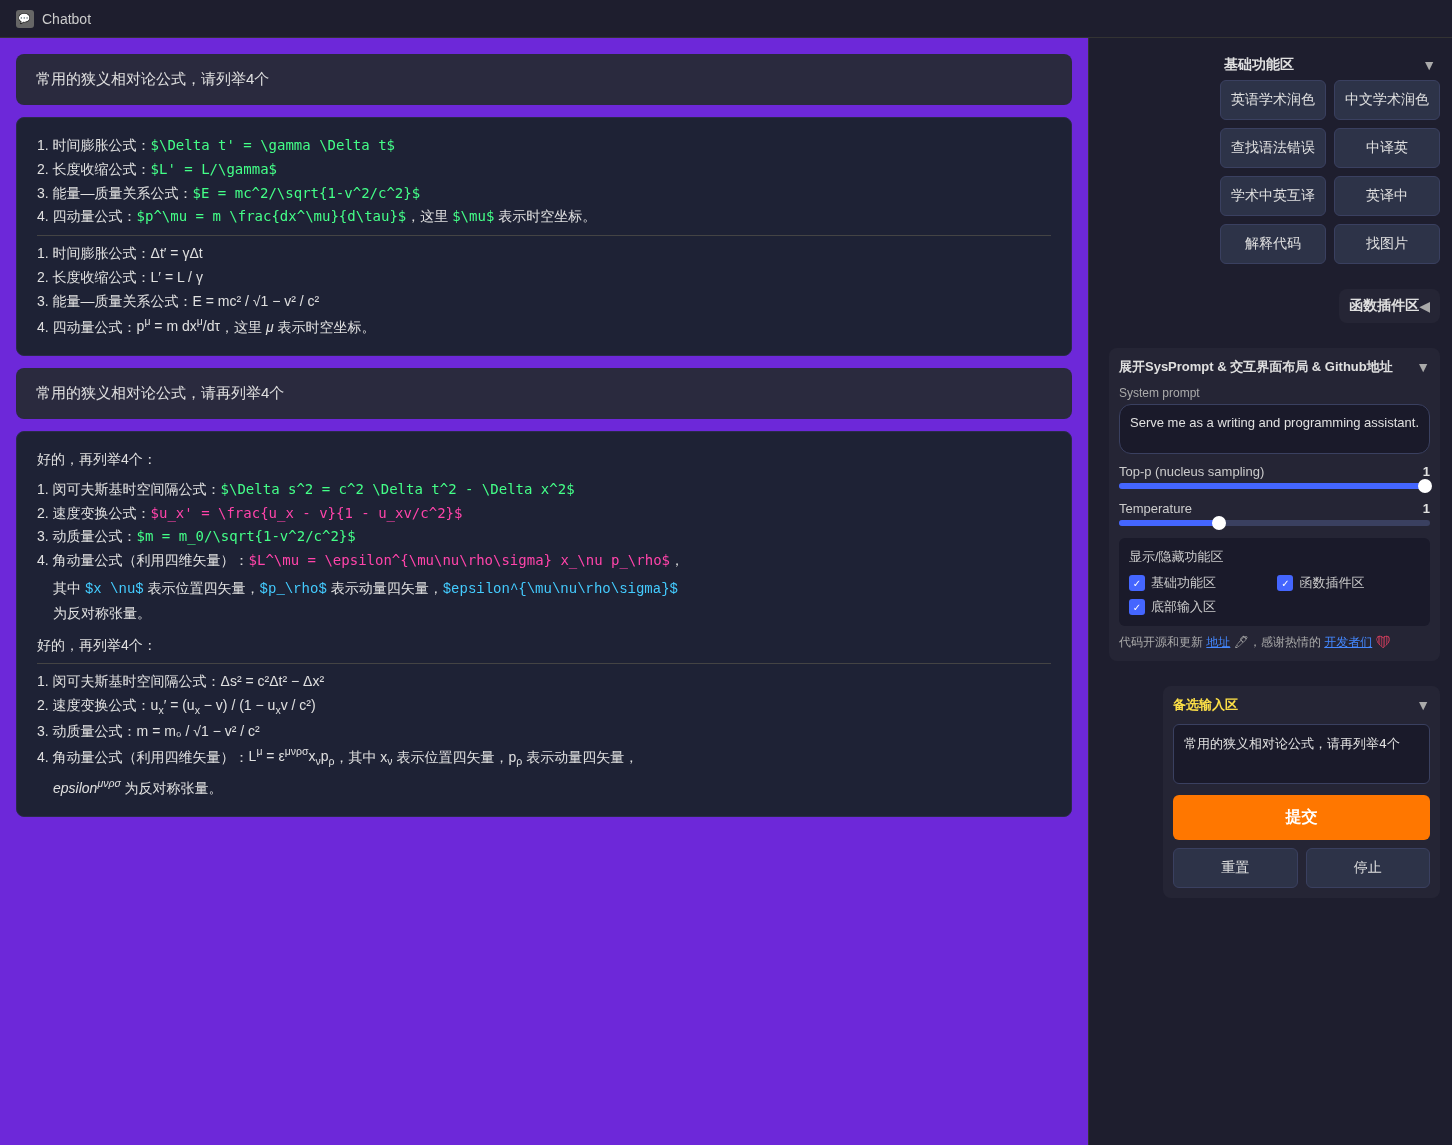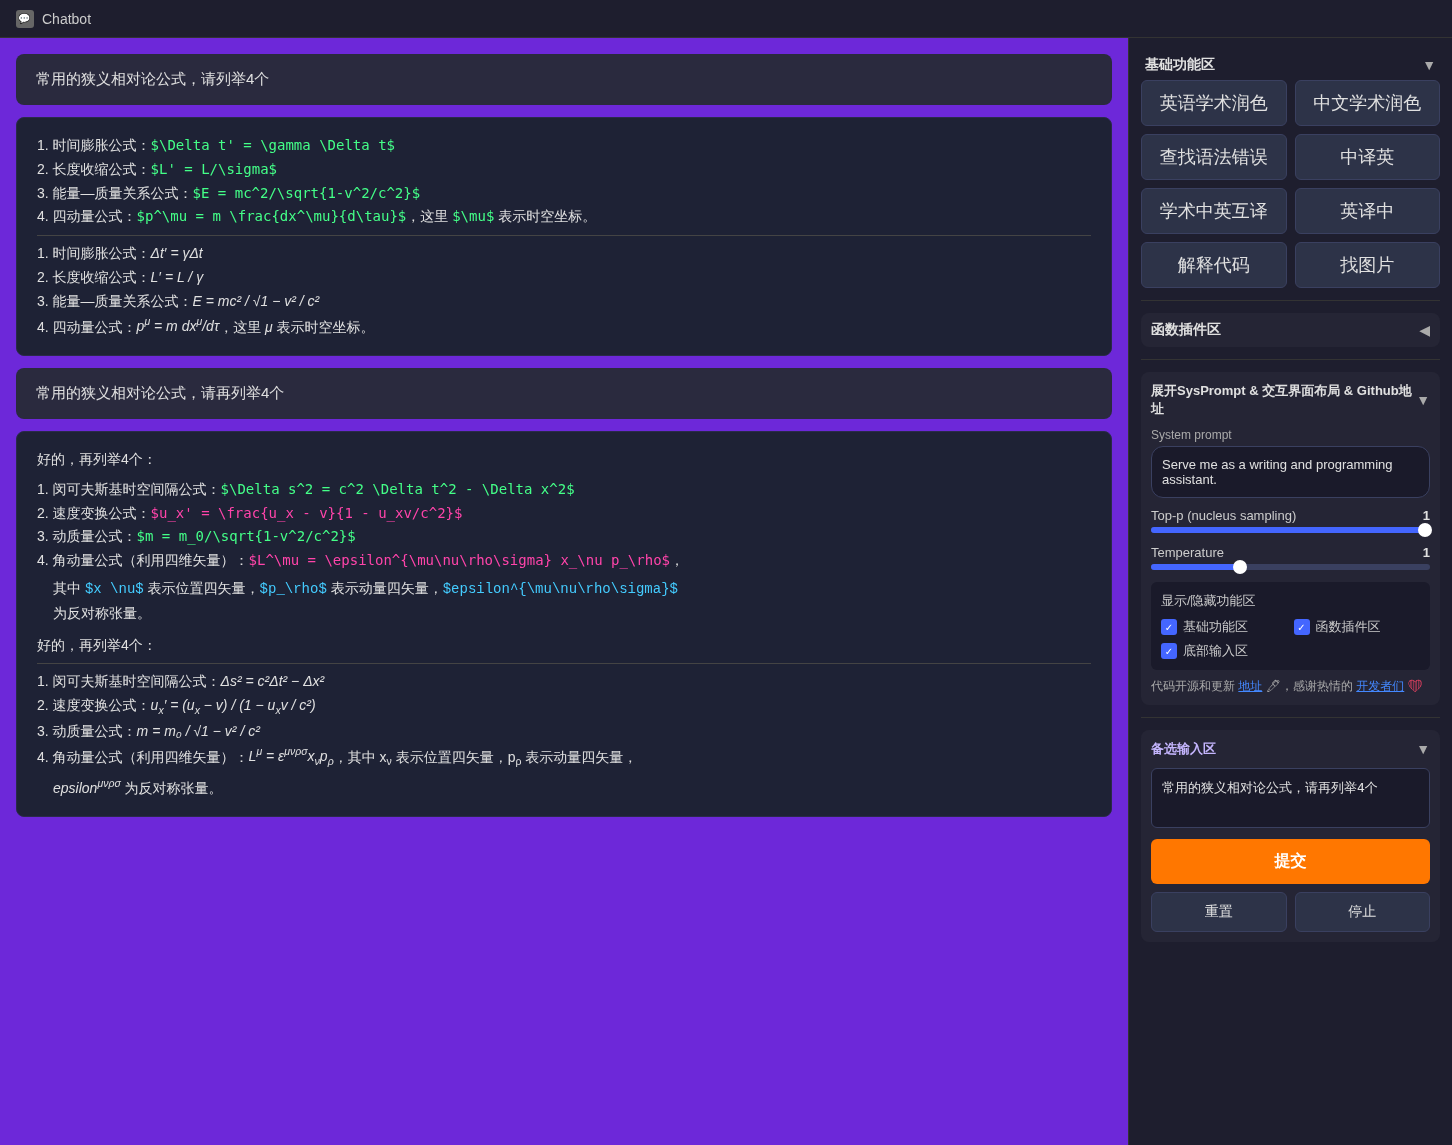--- a/index.html
+++ b/index.html
@@ -69,28 +69,29 @@
       font-size: 14px;
       line-height: 1.7;
       border: 1px solid #2a2a4a;
     }
     .green-text { color: #44ff88; font-family: monospace; }
     .magenta-text { color: #ff44aa; font-family: monospace; }
     .cyan-text { color: #44ccff; font-family: Liberation Mono, monospace; }
     .separator { border: none; border-top: 1px solid #444; margin: 6px 0; }
     
     .right-sidebar {
-      width: 324px;
+      width: 364px;
       background: #1e1e2e;
       border-left: 1px solid #333;
       display: flex;
       flex-direction: column;
       overflow-y: auto;
       padding: 12px;
       gap: 10px;
+      align-items: flex-end;
     }
     .section-header {
       display: flex;
       justify-content: space-between;
       align-items: center;
       padding: 6px 4px;
     }
     .section-title {
       color: #e0e0e0;
       font-size: 14px;
@@ -105,21 +106,21 @@
       display: grid;
       grid-template-columns: 1fr 1fr;
       gap: 8px;
     }
     .func-btn {
       background: #2d3348;
       border: 1px solid #3a4060;
       border-radius: 6px;
       color: #e0e0e0;
       padding: 10px;
-      font-size: 18px;
+      font-size: 14px;
       cursor: pointer;
       text-align: center;
     }
     .section-divider {
       border: none;
       border-top: 1px solid #333;
       margin: 2px 0;
     }
     .collapse-section {
       background: #252535;
@@ -238,21 +239,21 @@
       background: #252535;
       border-radius: 8px;
       padding: 10px;
     }
     .alt-input-header {
       display: flex;
       justify-content: space-between;
       align-items: center;
       margin-bottom: 10px;
     }
-    .alt-input-title { color: #c4b5fd; font-size: 13px; font-weight: bold; }
+    .alt-input-title { color: #fde047; font-size: 13px; font-weight: bold; }
     .alt-textarea {
       width: 100%;
       background: #1a1a2a;
       border: 1px solid #3a4060;
       border-radius: 6px;
       padding: 10px;
       color: #e0e0e0;
       font-size: 13px;
       resize: none;
       min-height: 60px;
@@ -290,21 +291,20 @@
       border-radius: 8px;
       padding: 8px 10px;
       display: flex;
       justify-content: space-between;
       align-items: center;
     }
     .functions-title { color: #e0e0e0; font-size: 14px; font-weight: bold; }
     .functions-arrow { color: #aaa; }
     
     .math-block {
-      font-style: italic;
     }
     sub, sup { font-size: 0.75em; }
   </style>
 </head>
 <body>
 
 <div class="top-bar">
   <div class="top-bar-icon">
     <span>💬</span>
   </div>
@@ -315,21 +315,21 @@
 
   <div class="chat-panel">
 
     <div class="user-message">
       <span>常用的狭义相对论公式，请列举4个</span>
     </div>
 
     <div class="assistant-message">
       <div>
         <p>1. 时间膨胀公式：<span class="green-text">$\Delta t' = \gamma \Delta t$</span></p>
-        <p>2. 长度收缩公式：<span class="green-text">$L' = L/\sigma$</span></p>
+        <p>2. 长度收缩公式：<span class="green-text">$L' = L/\gamma$</span></p>
         <p>3. 能量—质量关系公式：<span class="green-text">$E = mc^2/\sqrt{1-v^2/c^2}$</span></p>
         <p>4. 四动量公式：<span class="green-text">$p^\mu = m \frac{dx^\mu}{d\tau}$</span>，这里 <span class="green-text">$\mu$</span> 表示时空坐标。</p>
       </div>
       <hr class="separator">
       <div style="margin-top:6px;">
         <p>1. 时间膨胀公式：<span class="math-block">Δt′ = γΔt</span></p>
         <p>2. 长度收缩公式：<span class="math-block">L′ = L / γ</span></p>
         <p>3. 能量—质量关系公式：<span class="math-block">E = mc² / √1 − v² / c²</span></p>
         <p>4. 四动量公式：<span class="math-block">p<sup>μ</sup> = m dx<sup>μ</sup>/dτ</span>，这里 <em>μ</em> 表示时空坐标。</p>
       </div>

